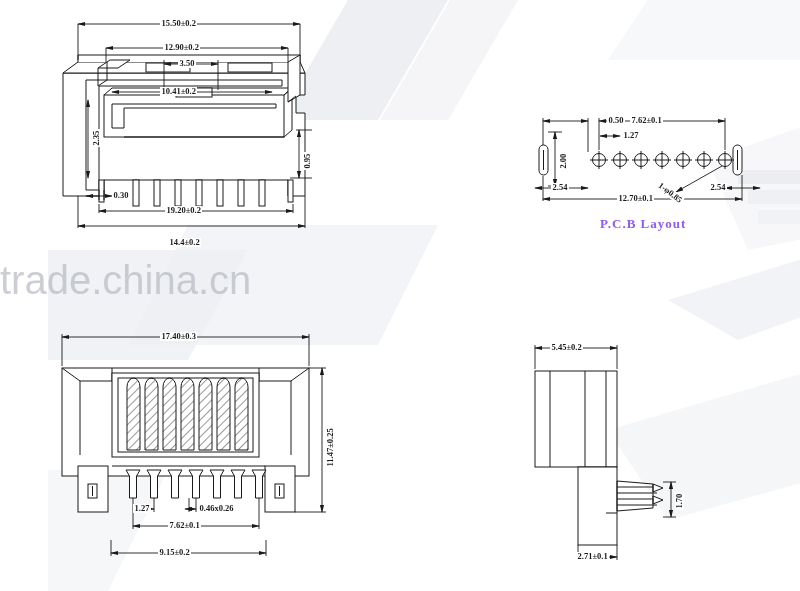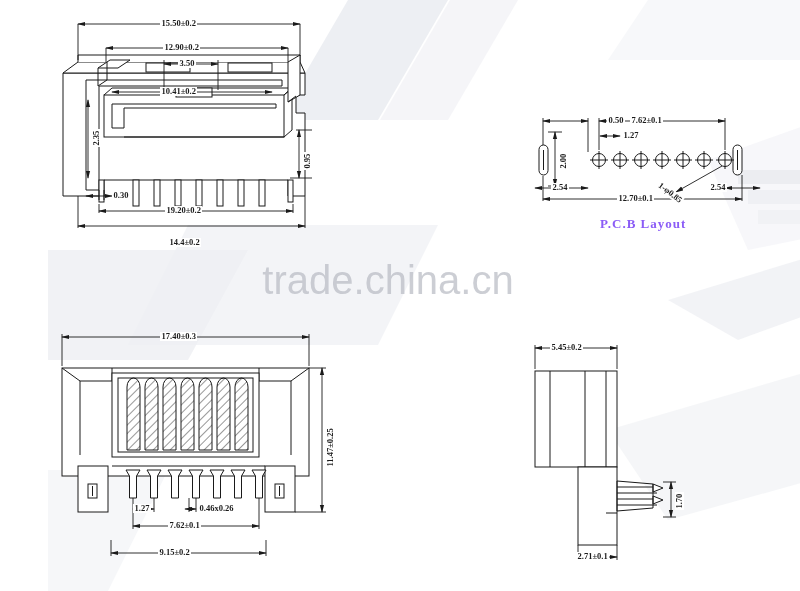--- a/index.html
+++ b/index.html
@@ -10,21 +10,21 @@
     font-family:"Liberation Serif", serif;
     position:relative; overflow:hidden;
   }
   #stage { position:absolute; inset:0;padding-left:48px; }
   .bgq { position:absolute; pointer-events:none; }
 
   svg.dwg { position:absolute; left:0; top:0; width:800px; height:591px; }
 
   .wm {
     position:absolute; left:0; top:258px; width:776px;
-    text-align:center;
+    text-align:left;
     font-family:"Liberation Sans", sans-serif;
     font-size:40px; font-weight:400;
     color:#b9bcc4; opacity:.72;
     letter-spacing:0px;
     user-select:none; pointer-events:none;
   }
 
   .lbl {
     position:absolute;
     font-family:"Liberation Serif", serif;

